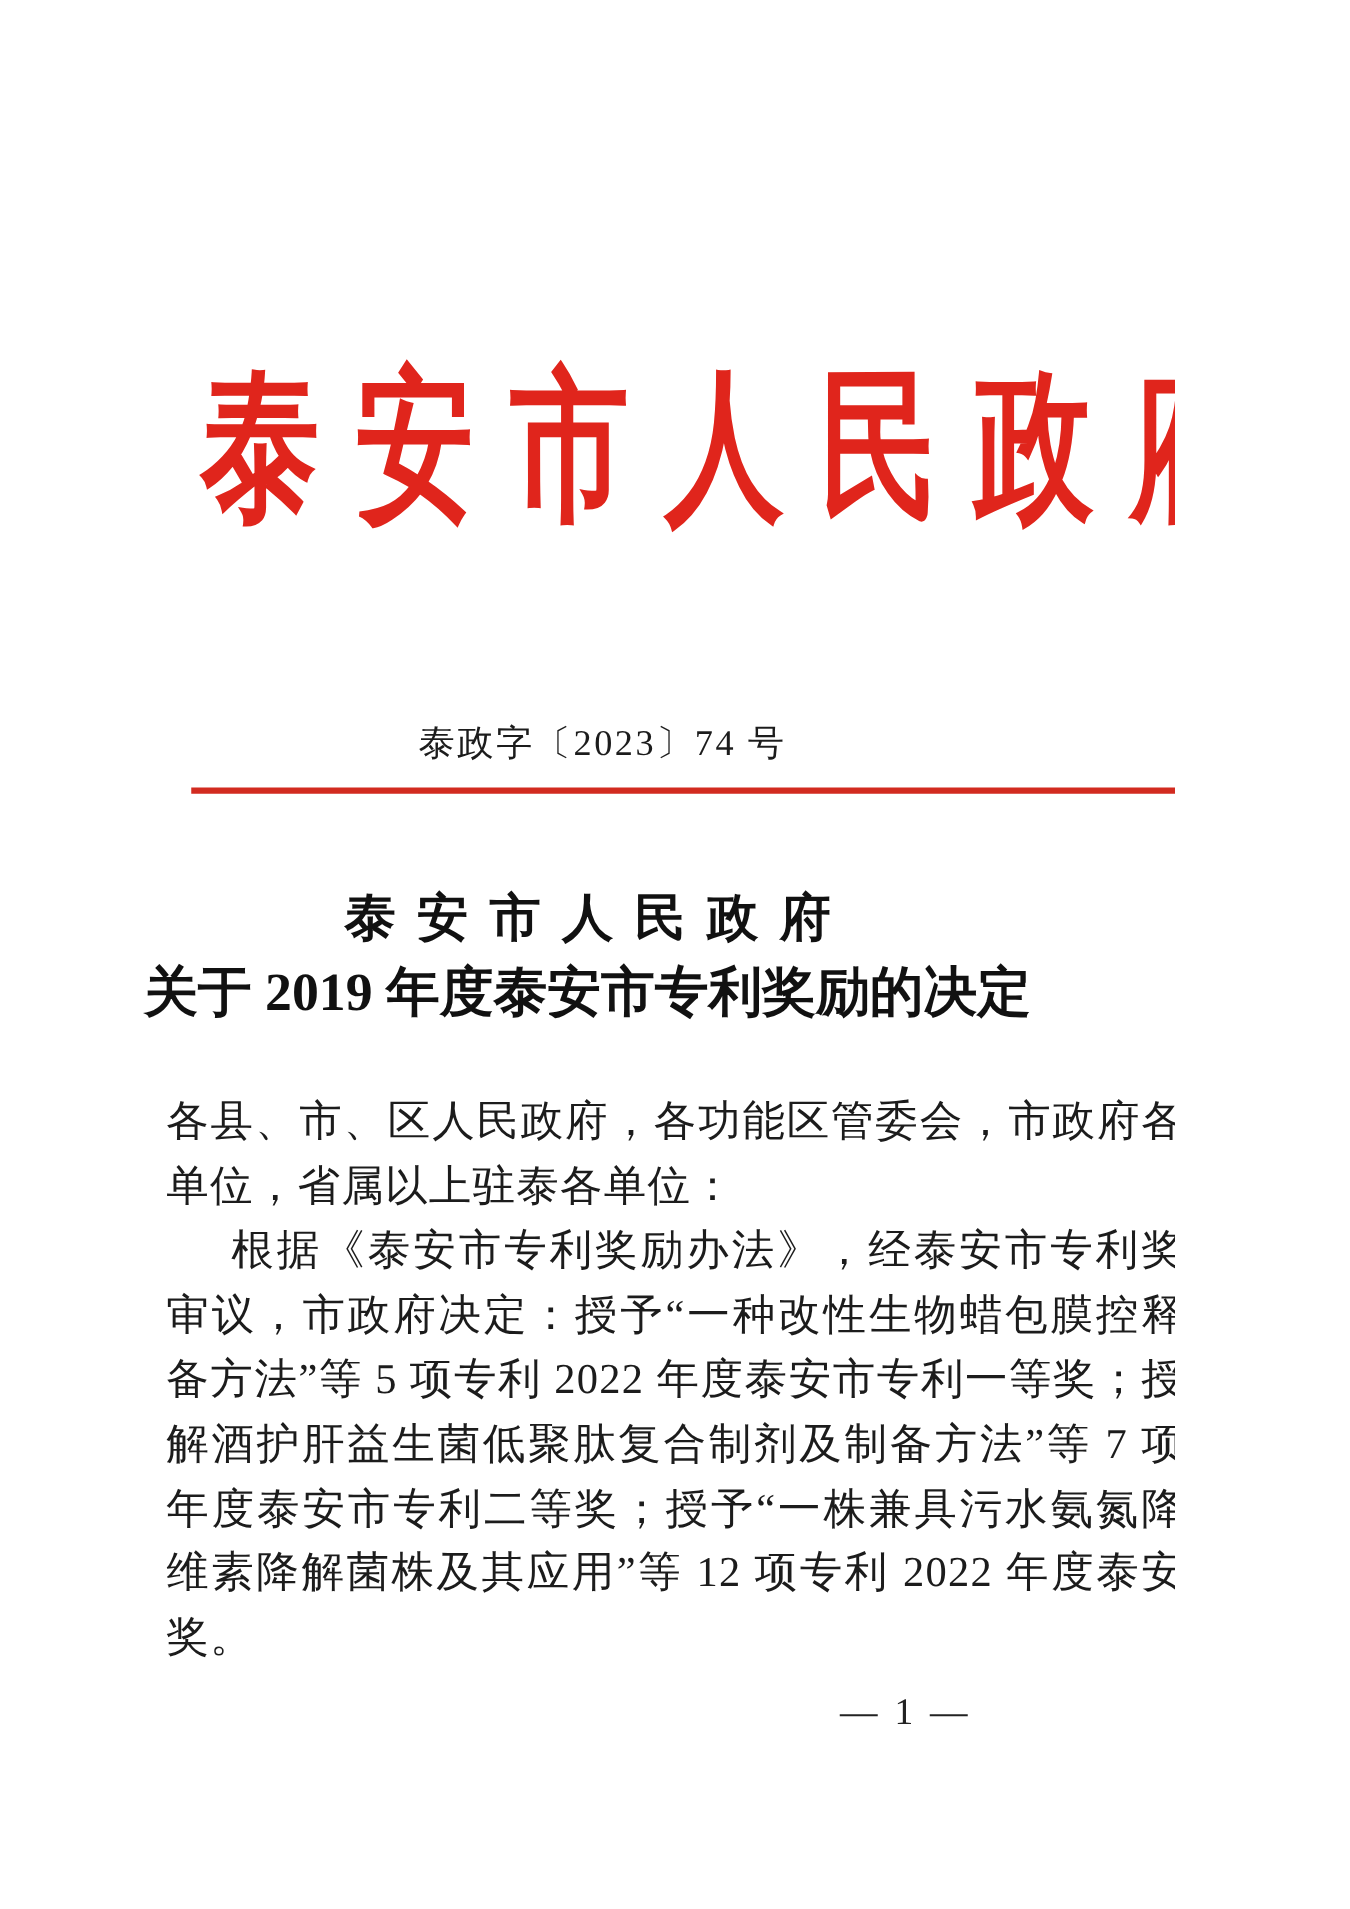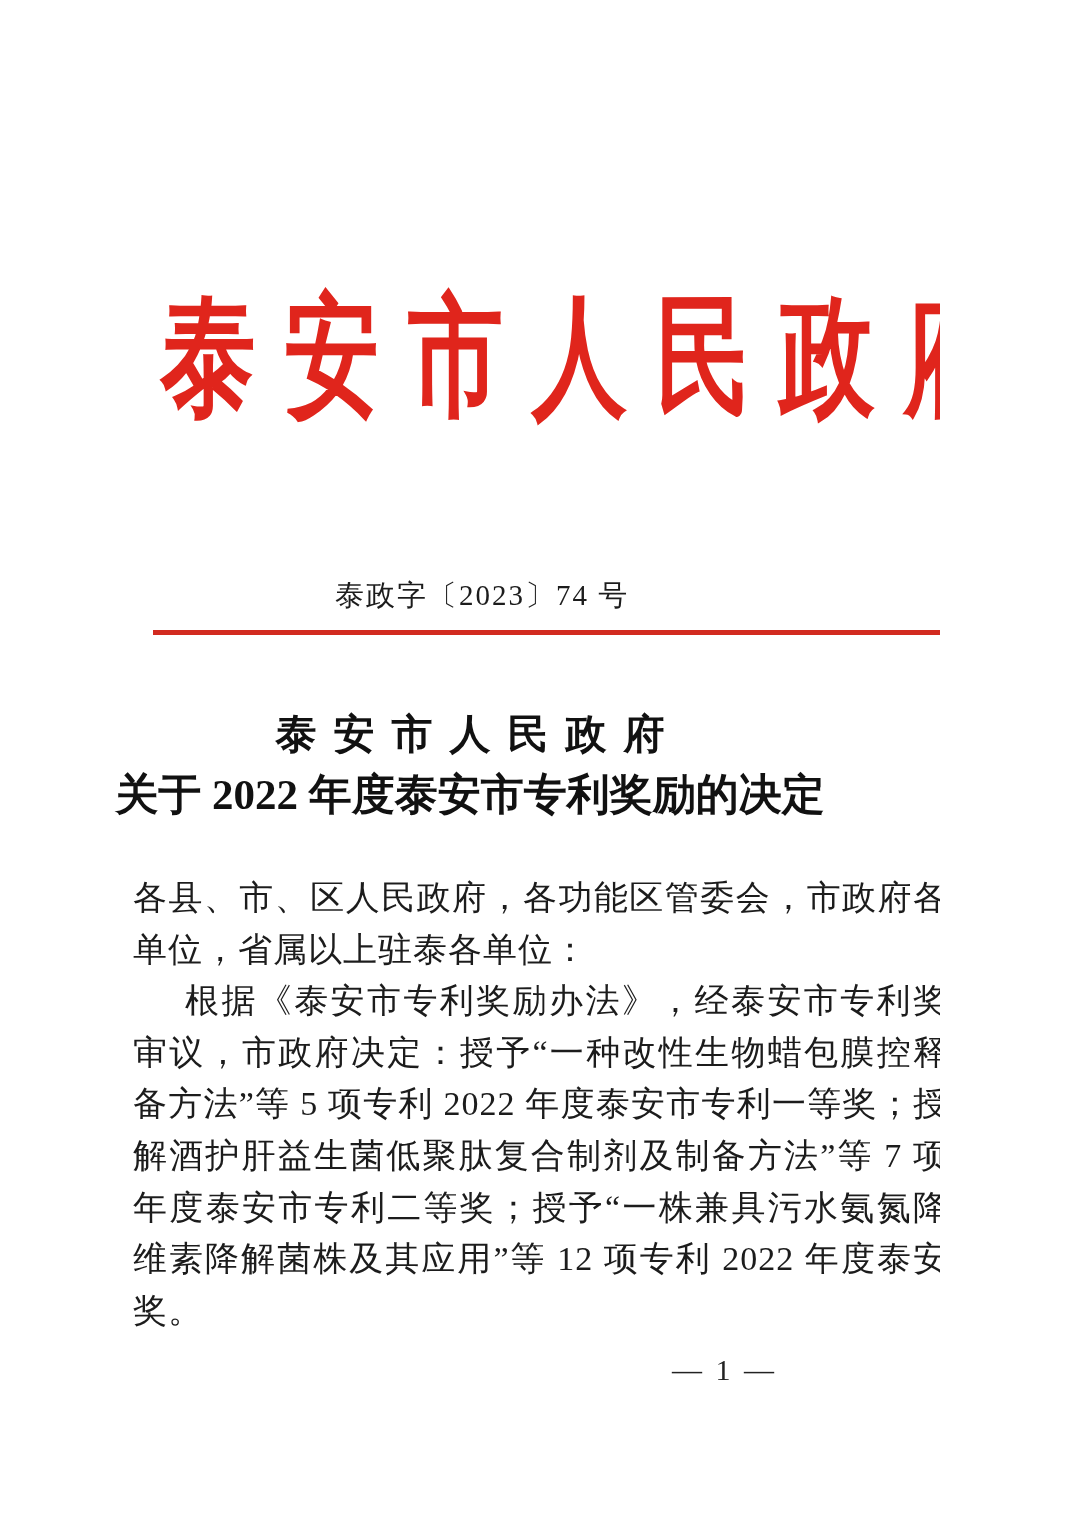--- a/index.html
+++ b/index.html
@@ -97,21 +97,21 @@
 <div class="page">
 
   <div class="header-title">泰安市人民政府</div>
 
   <div class="doc-number">泰政字〔2023〕74 号</div>
 
   <div class="red-rule"></div>
 
   <div class="doc-title-line1">泰安市人民政府</div>
 
-  <div class="doc-title-line2">关于 2022 年度泰安市专利奖励的决定</div>
+  <div class="doc-title-line2">关于 2019 年度泰安市专利奖励的决定</div>
 
   <div class="body-block">
     <div class="para">
         <div class="body-line">各县、市、区人民政府，各功能区管委会，市政府各部门、直属</div>
         <div class="body-line is-last">单位，省属以上驻泰各单位：</div>
       </div>
     <div class="para para-indent">
         <div class="body-line">根据《泰安市专利奖励办法》，经泰安市专利奖评审委员会</div>
         <div class="body-line">审议，市政府决定：授予“一种改性生物蜡包膜控释肥料及其制</div>
         <div class="body-line">备方法”等 5 项专利 2022 年度泰安市专利一等奖；授予“一种</div>

